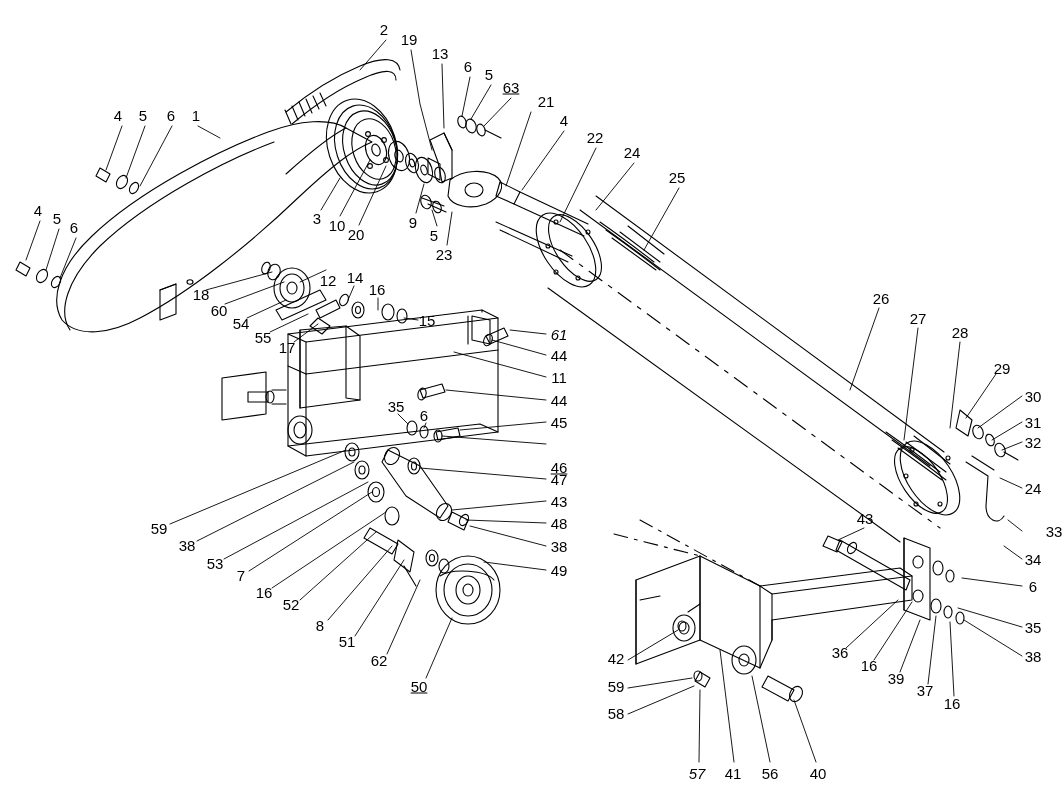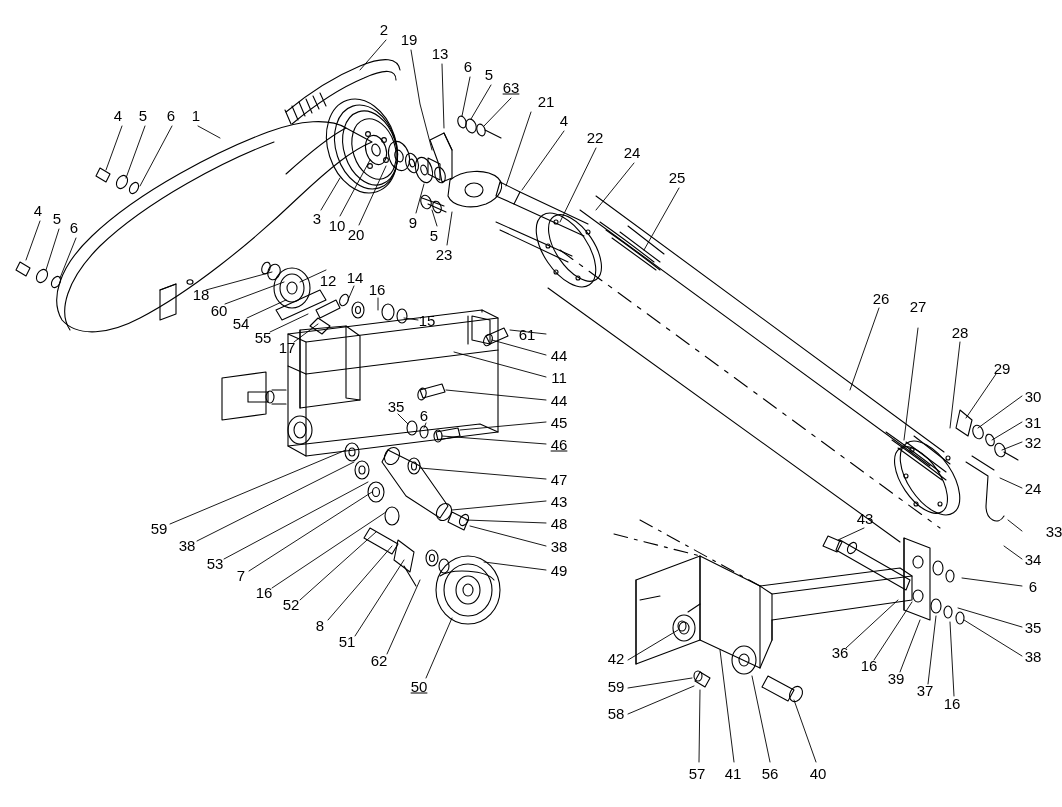--- a/index.html
+++ b/index.html
@@ -388,38 +388,38 @@
       <div class="callout" style="left: 328px; top: 262px; margin-top: 18px;">12</div>
       <div class="callout" style="left: 355px; top: 277px;">14</div>
       <div class="callout" style="left: 377px; top: 289px;">16</div>
       <div class="callout" style="left: 427px; top: 320px;">15</div>
       <div class="callout" style="left: 201px; top: 294px;">18</div>
       <div class="callout" style="left: 219px; top: 310px;">60</div>
       <div class="callout" style="left: 241px; top: 323px;">54</div>
       <div class="callout" style="left: 263px; top: 337px;">55</div>
       <div class="callout" style="left: 287px; top: 347px;">17</div>
       <div class="callout" style="left: 881px; top: 298px;">26</div>
-      <div class="callout" style="left: 918px; top: 306px;">27</div>
+      <div class="callout" style="left: 918px; top: 318px;">27</div>
       <div class="callout" style="left: 960px; top: 332px;">28</div>
       <div class="callout" style="left: 1002px; top: 368px;">29</div>
       <div class="callout" style="left: 1033px; top: 396px;">30</div>
       <div class="callout" style="left: 1033px; top: 422px;">31</div>
       <div class="callout" style="left: 1033px; top: 442px;">32</div>
       <div class="callout" style="left: 1033px; top: 488px;">24</div>
       <div class="callout" style="left: 1033px; top: 531px; margin-left: 21px;">33</div>
       <div class="callout" style="left: 1033px; top: 559px;">34</div>
       <div class="callout" style="left: 1033px; top: 586px;">6</div>
       <div class="callout" style="left: 1033px; top: 627px;">35</div>
       <div class="callout" style="left: 1033px; top: 656px;">38</div>
-      <div class="callout" style="left: 527px; top: 334px;">61</div>
+      <div class="callout" style="left: 559px; top: 334px; font-style: italic;">61</div>
       <div class="callout" style="left: 559px; top: 355px;">44</div>
       <div class="callout" style="left: 559px; top: 377px;">11</div>
       <div class="callout" style="left: 559px; top: 400px;">44</div>
       <div class="callout" style="left: 559px; top: 422px;">45</div>
-      <div class="callout" style="left: 559px; top: 444px; text-decoration: underline;">46</div>
+      <div class="callout" style="left: 559px; top: 467px; text-decoration: underline;">46</div>
       <div class="callout" style="left: 559px; top: 479px;">47</div>
       <div class="callout" style="left: 559px; top: 501px;">43</div>
       <div class="callout" style="left: 559px; top: 523px;">48</div>
       <div class="callout" style="left: 559px; top: 546px;">38</div>
       <div class="callout" style="left: 559px; top: 570px;">49</div>
       <div class="callout" style="left: 396px; top: 406px;">35</div>
       <div class="callout" style="left: 424px; top: 415px;">6</div>
       <div class="callout" style="left: 159px; top: 528px;">59</div>
       <div class="callout" style="left: 187px; top: 545px;">38</div>
       <div class="callout" style="left: 215px; top: 563px;">53</div>
@@ -432,18 +432,18 @@
       <div class="callout" style="left: 419px; top: 686px; text-decoration: underline;">50</div>
       <div class="callout" style="left: 865px; top: 518px;">43</div>
       <div class="callout" style="left: 840px; top: 652px;">36</div>
       <div class="callout" style="left: 869px; top: 665px;">16</div>
       <div class="callout" style="left: 896px; top: 678px;">39</div>
       <div class="callout" style="left: 925px; top: 690px;">37</div>
       <div class="callout" style="left: 952px; top: 703px;">16</div>
       <div class="callout" style="left: 616px; top: 658px;">42</div>
       <div class="callout" style="left: 616px; top: 686px;">59</div>
       <div class="callout" style="left: 616px; top: 713px;">58</div>
-      <div class="callout" style="left: 697px; top: 773px;">57</div>
+      <div class="callout" style="left: 697px; top: 773px; font-style: italic;">57</div>
       <div class="callout" style="left: 733px; top: 773px;">41</div>
       <div class="callout" style="left: 770px; top: 773px;">56</div>
       <div class="callout" style="left: 818px; top: 773px;">40</div>
     </div>
 </div>
 
 </body></html>

